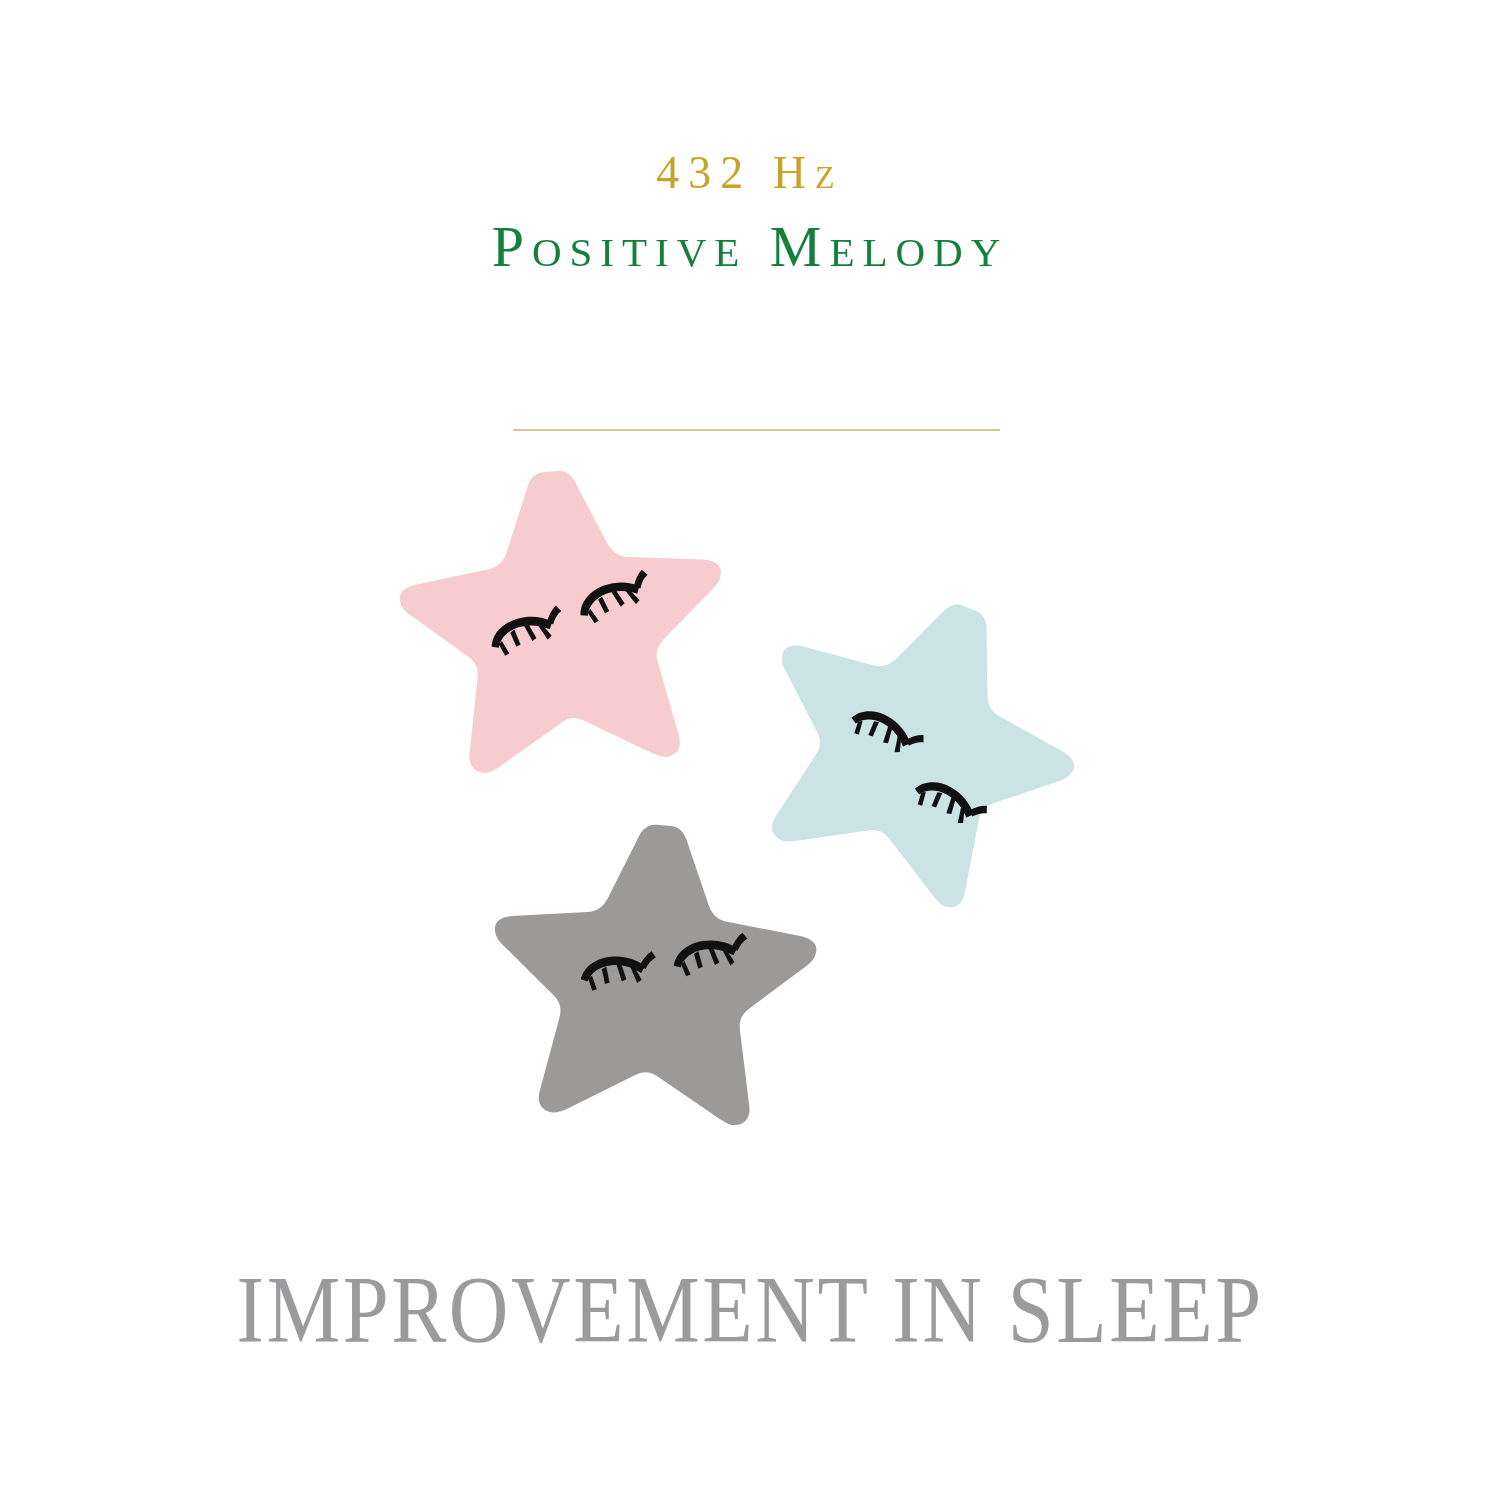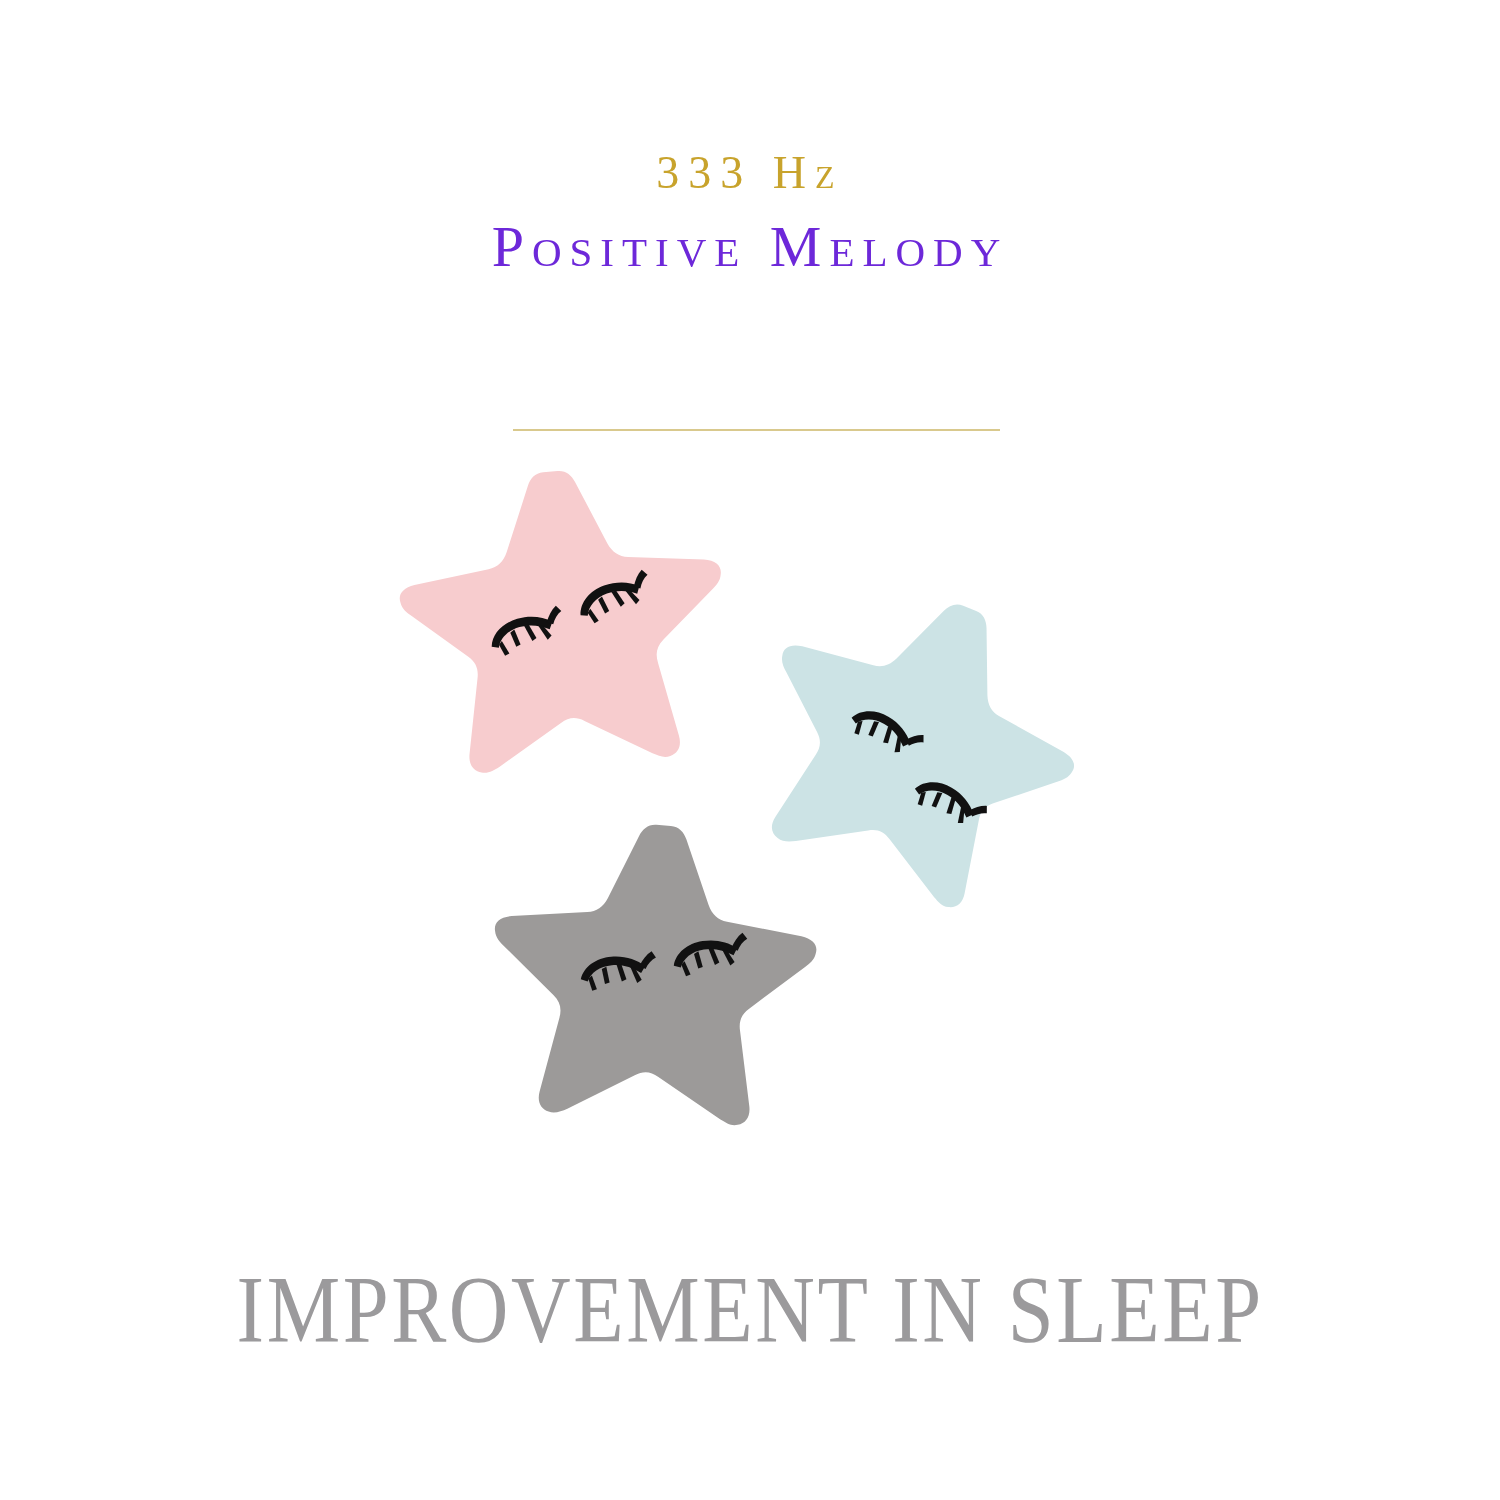--- a/index.html
+++ b/index.html
@@ -30,21 +30,21 @@
     font-size: 46px;
     letter-spacing: 9px;
     line-height: 1;
     font-variant: small-caps;
     font-weight: 400;
     white-space: nowrap;
   }
   .title-main {
     margin-top: 22px;
     font-family: "Liberation Serif", "DejaVu Serif", serif;
-    color: #6d28d9;
+    color: #15803d;
     font-size: 58px;
     letter-spacing: 8px;
     line-height: 1;
     font-variant: small-caps;
     font-weight: 400;
     white-space: nowrap;
   }
 
   
   .divider {
@@ -87,21 +87,21 @@
     transform-origin: center center;
     display: inline-block;
   }
 </style>
 </head>
 <body>
 
 <div id="poster">
 
   <div class="header">
-    <div class="title-freq">333 Hz</div>
+    <div class="title-freq">432 Hz</div>
     <div class="title-main">Positive Melody</div>
   </div>
 
   <div class="divider"></div>
 
   <div class="art">
     <svg viewBox="0 0 770 770" xmlns="http://www.w3.org/2000/svg">
       <defs>
 
         <path id="starShape" d="M 0,-150

